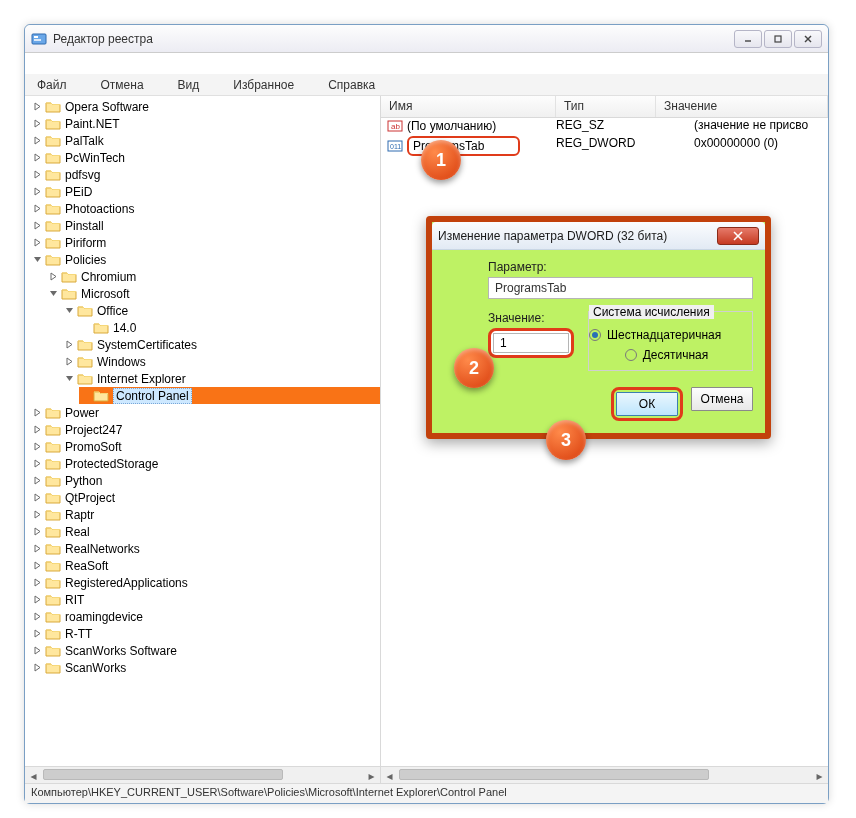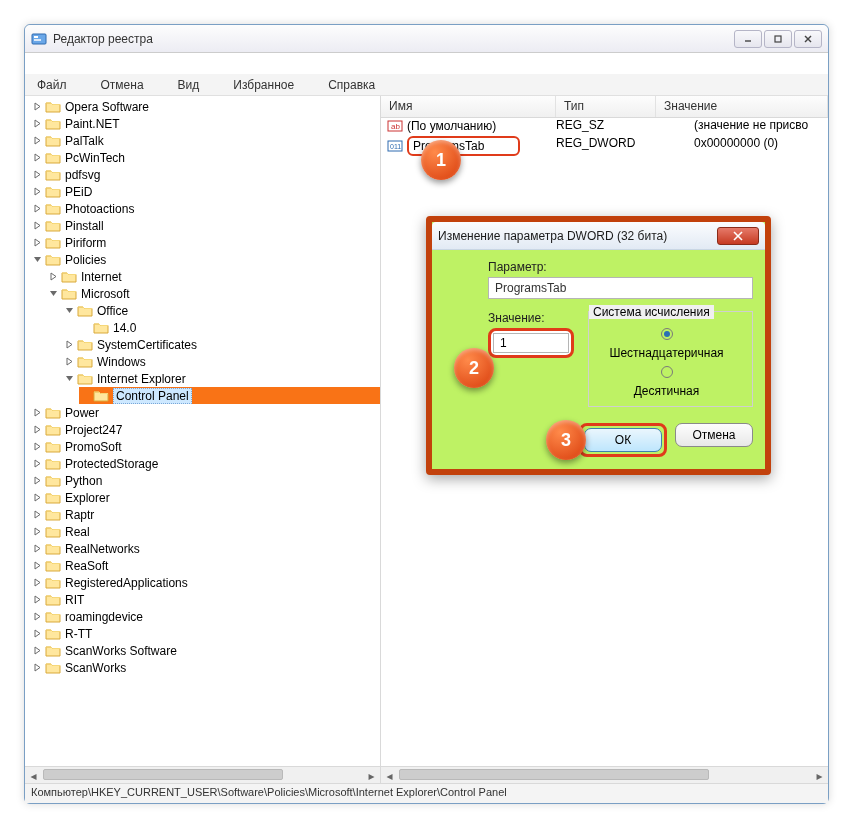--- a/index.html
+++ b/index.html
@@ -221,41 +221,41 @@
   border: 1px solid #cfcfcf;
   padding: 6px 8px 8px 0;
 }
 .fieldset .legend {
   position: relative;
   top: -13px;
   background: #f0f0f0;
   padding: 0 4px;
   display: inline-block;
 }
-.radio-row { display: flex; align-items: center; gap: 6px; margin-top: -4px; flex-direction: column; }
+.radio-row { display: flex; align-items: center; gap: 6px; margin-top: -4px; }
 .radio-row + .radio-row { margin-top: 6px; justify-content: center; }
 .radio {
   width: 12px; height: 12px;
   border: 1px solid #7a7a7a;
   border-radius: 50%;
   display: inline-flex; align-items: center; justify-content: center;
 }
 .radio .dot {
   width: 6px; height: 6px; border-radius: 50%;
   background: #2b6fb5;
 }
 .dlg-buttons {
   display: flex; justify-content: flex-end;
   gap: 8px; margin-top: 16px;
 }
 .dlg-btn {
-  width: 78px; height: 24px;
+  width: 62px; height: 24px;
   border: 1px solid #8a8a8a;
   background: linear-gradient(#fdfdfd,#e8e8e8);
-  border-radius: 7px;
+  border-radius: 1px;
   display: flex; align-items: center; justify-content: center;
 }
 .dlg-btn.primary {
   border: 1px solid #3c7fb1;
   background: linear-gradient(#eaf6fd,#bee6fd);
 }
 
 .value-highlight {
   border: 3px solid #e03b1a;
   border-radius: 8px;
@@ -469,21 +469,21 @@
                   <div class="row">
                     <span class="twisty">
                       <svg viewBox="0 0 9 9">
                         <path d="M2 1 L7 4.5 L2 8 Z" fill="none" stroke="#6a6a6a"></path>
                       </svg>
                     </span>
                     <svg class="folder-icon" viewBox="0 0 16 14">
                       <path d="M1 3 h5 l1.5 1.5 H15 V12 H1 Z" fill="#ffe79e" stroke="#d9a93a"></path>
                       <path d="M1 3 h5 l1.5 1.5 H15" fill="none" stroke="#f6d87a"></path>
                     </svg>
-                    <span class="node-label">Internet</span>
+                    <span class="node-label">Chromium</span>
                   </div>
                 </li>
                 <li>
                   <div class="row">
                     <span class="twisty">
                       <svg viewBox="0 0 9 9">
                         <path d="M1 2 L8 2 L4.5 7 Z" fill="#6a6a6a"></path>
                       </svg>
                     </span>
                     <svg class="folder-icon" viewBox="0 0 16 14">
@@ -651,21 +651,21 @@
               <div class="row">
                 <span class="twisty">
                   <svg viewBox="0 0 9 9">
                     <path d="M2 1 L7 4.5 L2 8 Z" fill="none" stroke="#6a6a6a"></path>
                   </svg>
                 </span>
                 <svg class="folder-icon" viewBox="0 0 16 14">
                   <path d="M1 3 h5 l1.5 1.5 H15 V12 H1 Z" fill="#ffe79e" stroke="#d9a93a"></path>
                   <path d="M1 3 h5 l1.5 1.5 H15" fill="none" stroke="#f6d87a"></path>
                 </svg>
-                <span class="node-label">Explorer</span>
+                <span class="node-label">QtProject</span>
               </div>
             </li>
             <li>
               <div class="row">
                 <span class="twisty">
                   <svg viewBox="0 0 9 9">
                     <path d="M2 1 L7 4.5 L2 8 Z" fill="none" stroke="#6a6a6a"></path>
                   </svg>
                 </span>
                 <svg class="folder-icon" viewBox="0 0 16 14">

